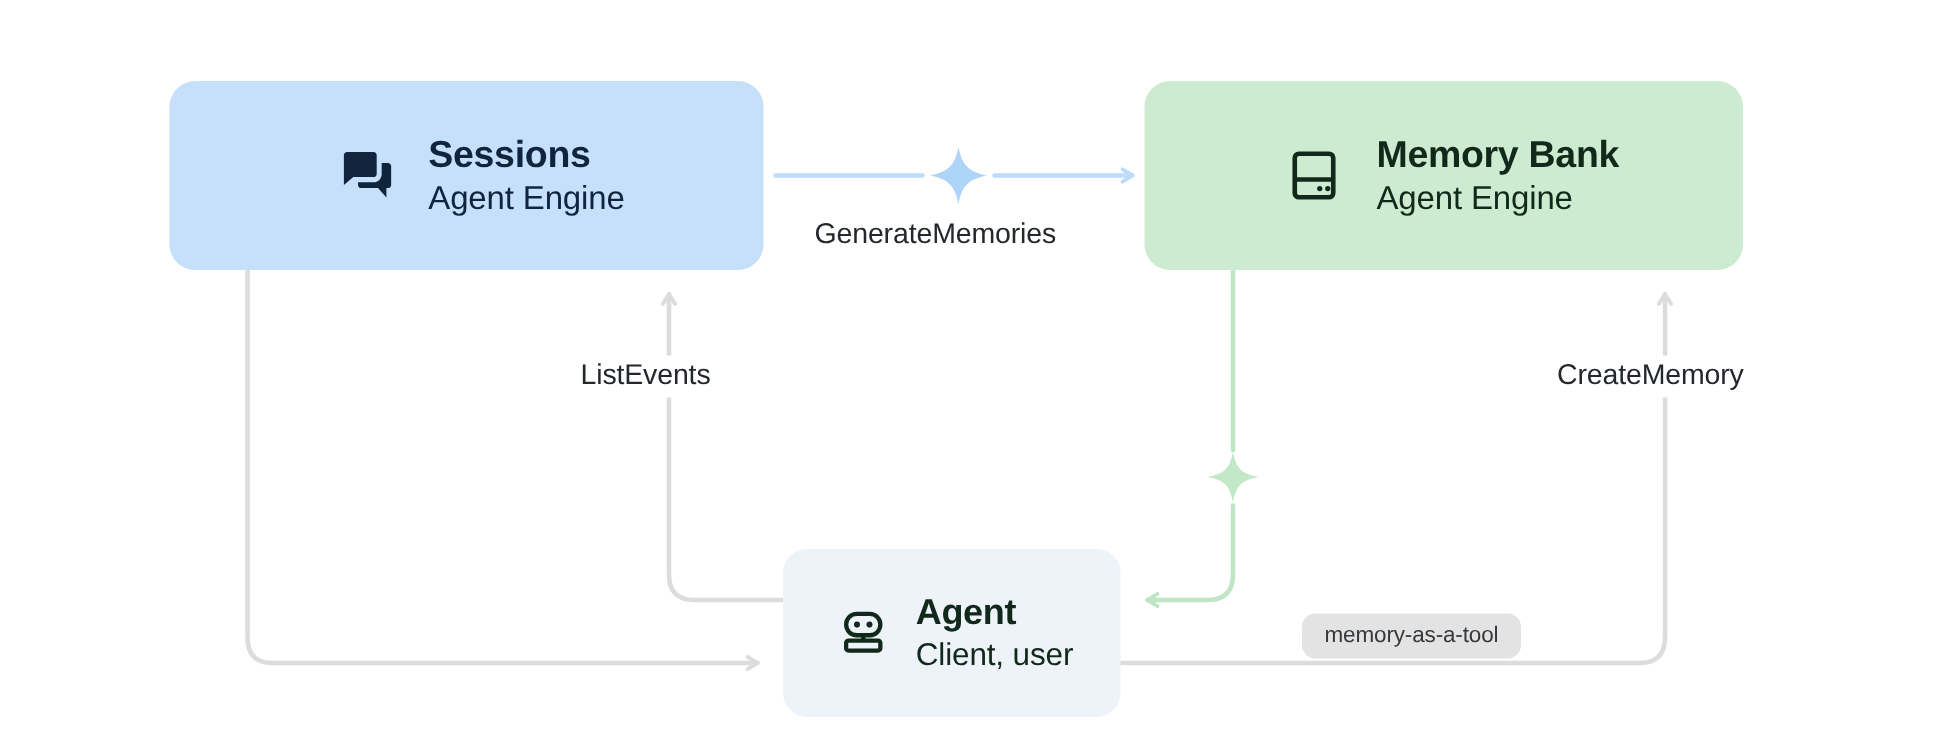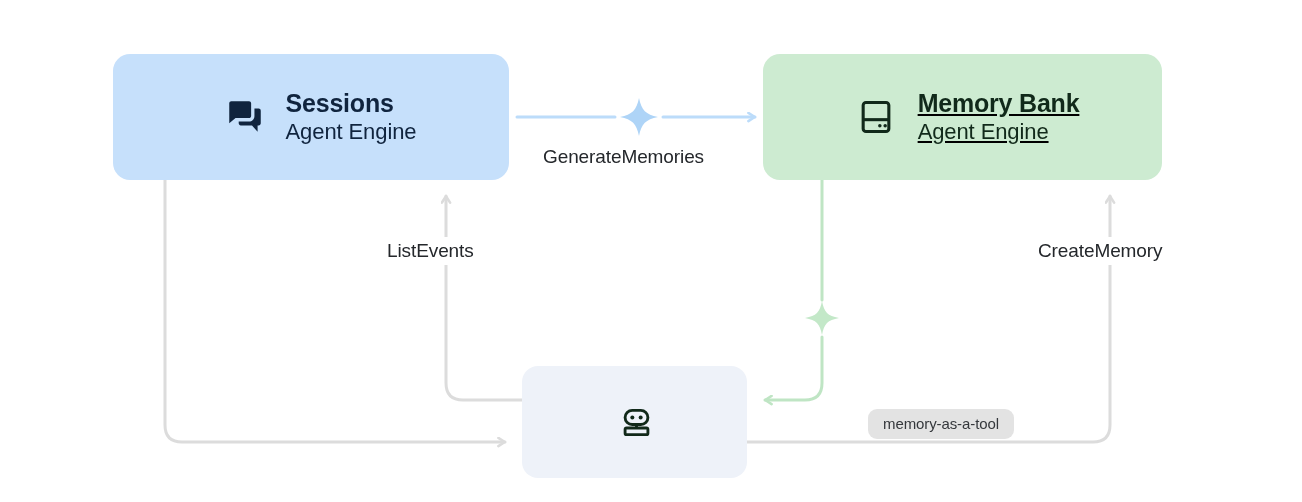--- a/index.html
+++ b/index.html
@@ -75,21 +75,20 @@
   #node-sessions .node-title,
   #node-sessions .node-subtitle { color: #10243e; }
   #node-sessions .node-inner { gap: 20px; transform: translateX(9px); }
 
   #node-memorybank {
     left: 763px;
     top: 54px;
     width: 399px;
     height: 126px;
     background: #cdebd1;
-    text-decoration: underline;
   }
   #node-memorybank .node-title,
   #node-memorybank .node-subtitle { color: #11291a; }
   #node-memorybank .node-inner { gap: 22px; transform: translateX(5px); }
 
   #node-agent {
     left: 522px;
     top: 366px;
     width: 225px;
     height: 112px;
@@ -216,20 +215,24 @@
     <div class="node-inner">
       <span class="node-icon">
         <svg width="37" height="37" viewBox="0 0 24 24" fill="none">
           <rect x="4.6" y="4.1" width="14.8" height="9.2" rx="4.6" stroke="#11291a" stroke-width="1.85"></rect>
           <circle cx="9.3" cy="8.7" r="1.3" fill="#11291a"></circle>
           <circle cx="14.7" cy="8.7" r="1.3" fill="#11291a"></circle>
           <path d="M12 13.3 V15.6" stroke="#11291a" stroke-width="1.85"></path>
           <rect x="4.6" y="15.6" width="14.8" height="4.3" rx="1" stroke="#11291a" stroke-width="1.85"></rect>
         </svg>
       </span>
+      <span class="node-text">
+        <span class="node-title">Agent</span>
+        <span class="node-subtitle">Client, user</span>
+      </span>
     </div>
   </div>
 
   <span class="edge-label" id="label-generatememories">GenerateMemories</span>
 
   <span class="edge-label" id="label-appendevent">ListEvents</span>
 
 
 
   <span class="edge-label" id="label-creatememory">CreateMemory</span>

